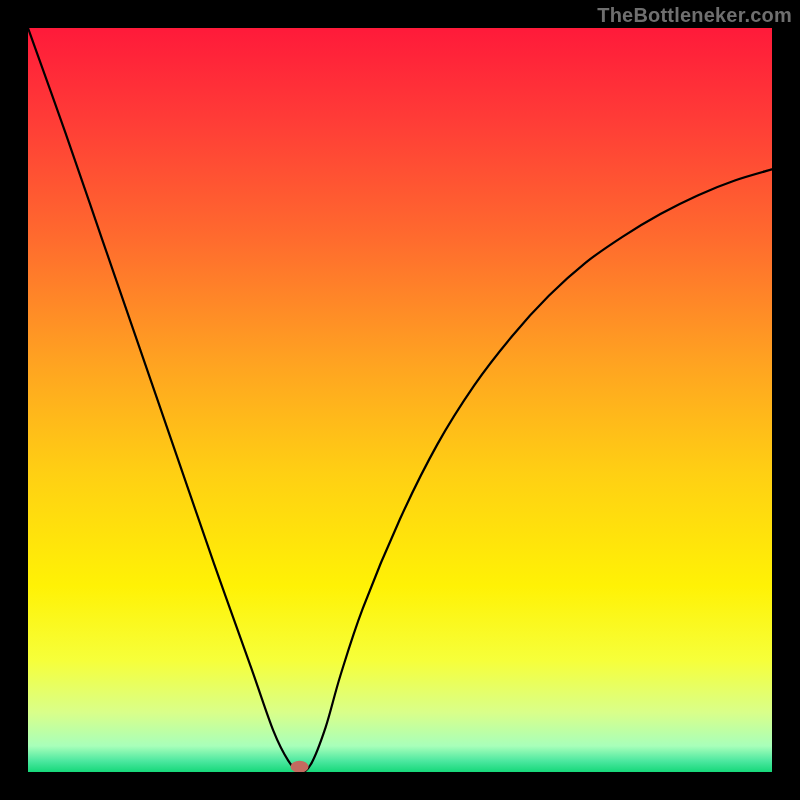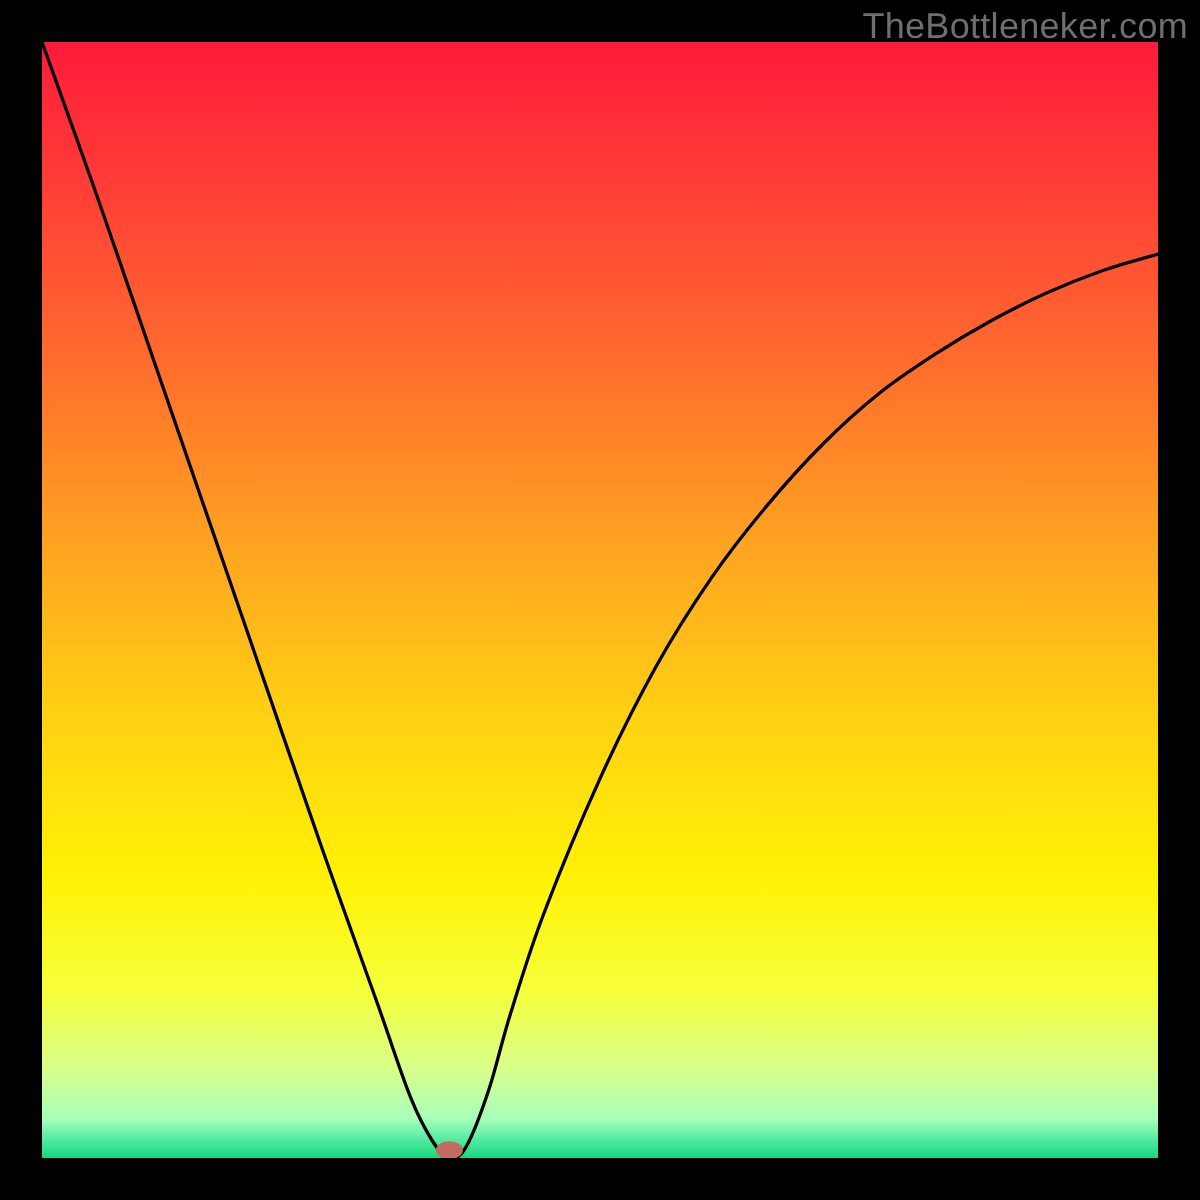--- a/index.html
+++ b/index.html
@@ -22,22 +22,22 @@
     left: 28px;
     top: 28px;
     width: 744px;
     height: 744px;
     overflow: hidden;
   }
   .watermark {
     position: absolute;
     top: 4px;
     right: 8px;
-    font-size: 24px;
-    font-weight: 400;
+    font-size: 20px;
+    font-weight: 700;
     color: #6f6f6f;
     letter-spacing: 0.2px;
     z-index: 10;
   }
   svg {
     display: block;
   }
 </style>
 </head>
 <body>

